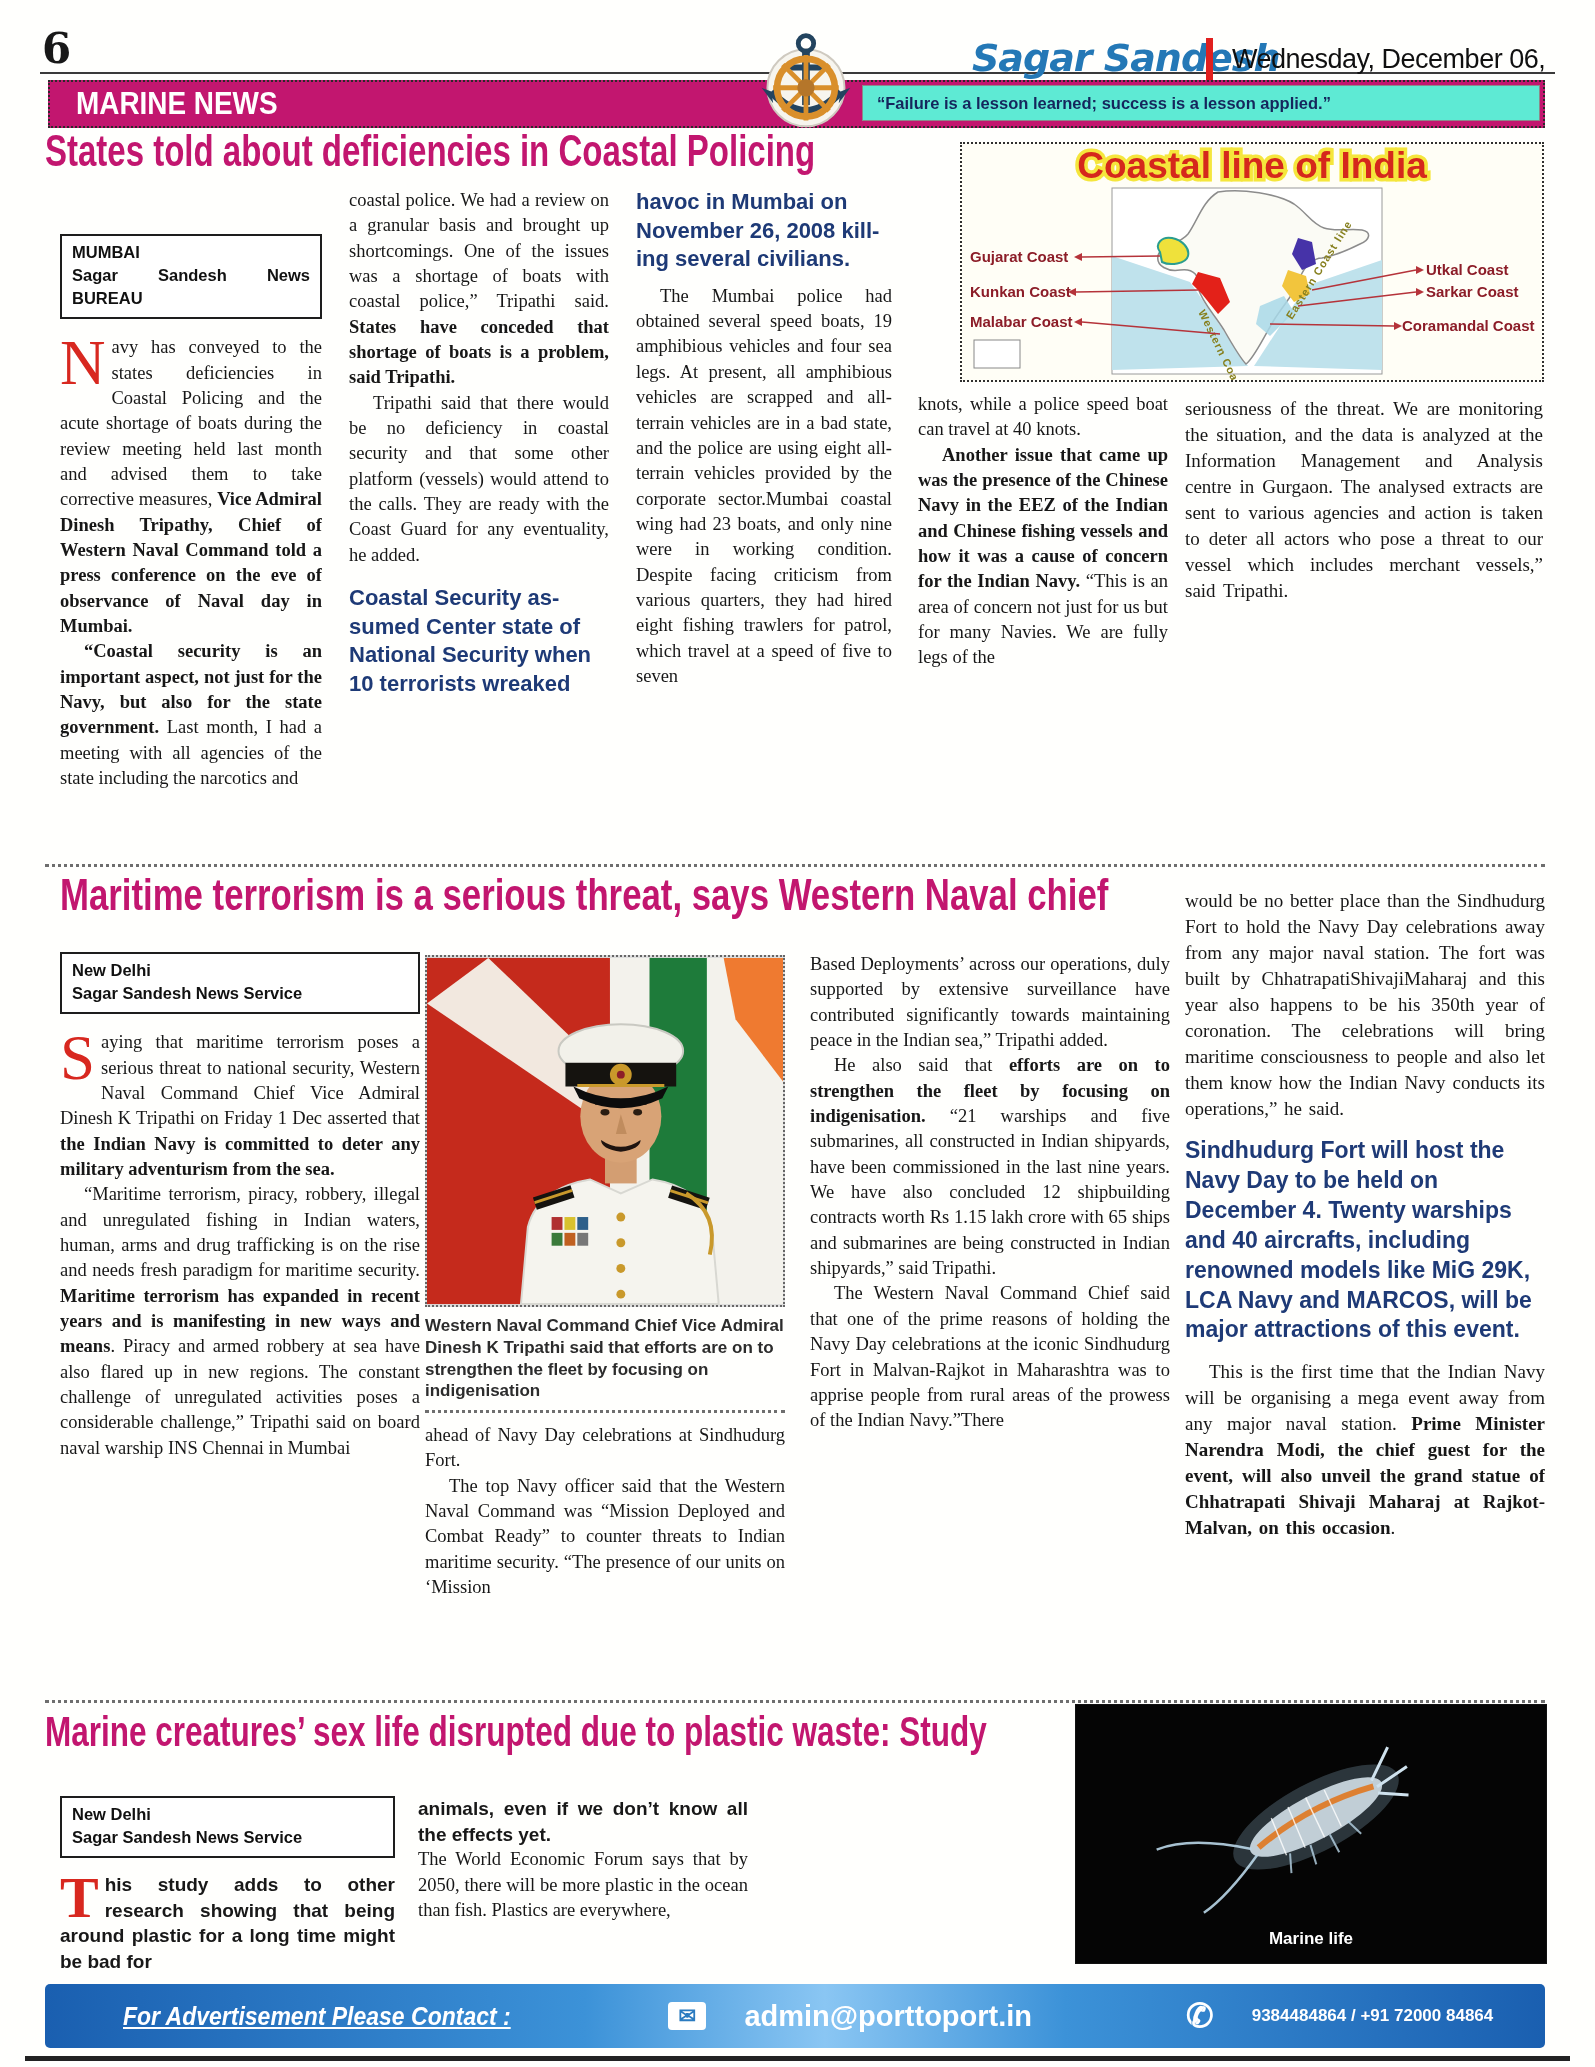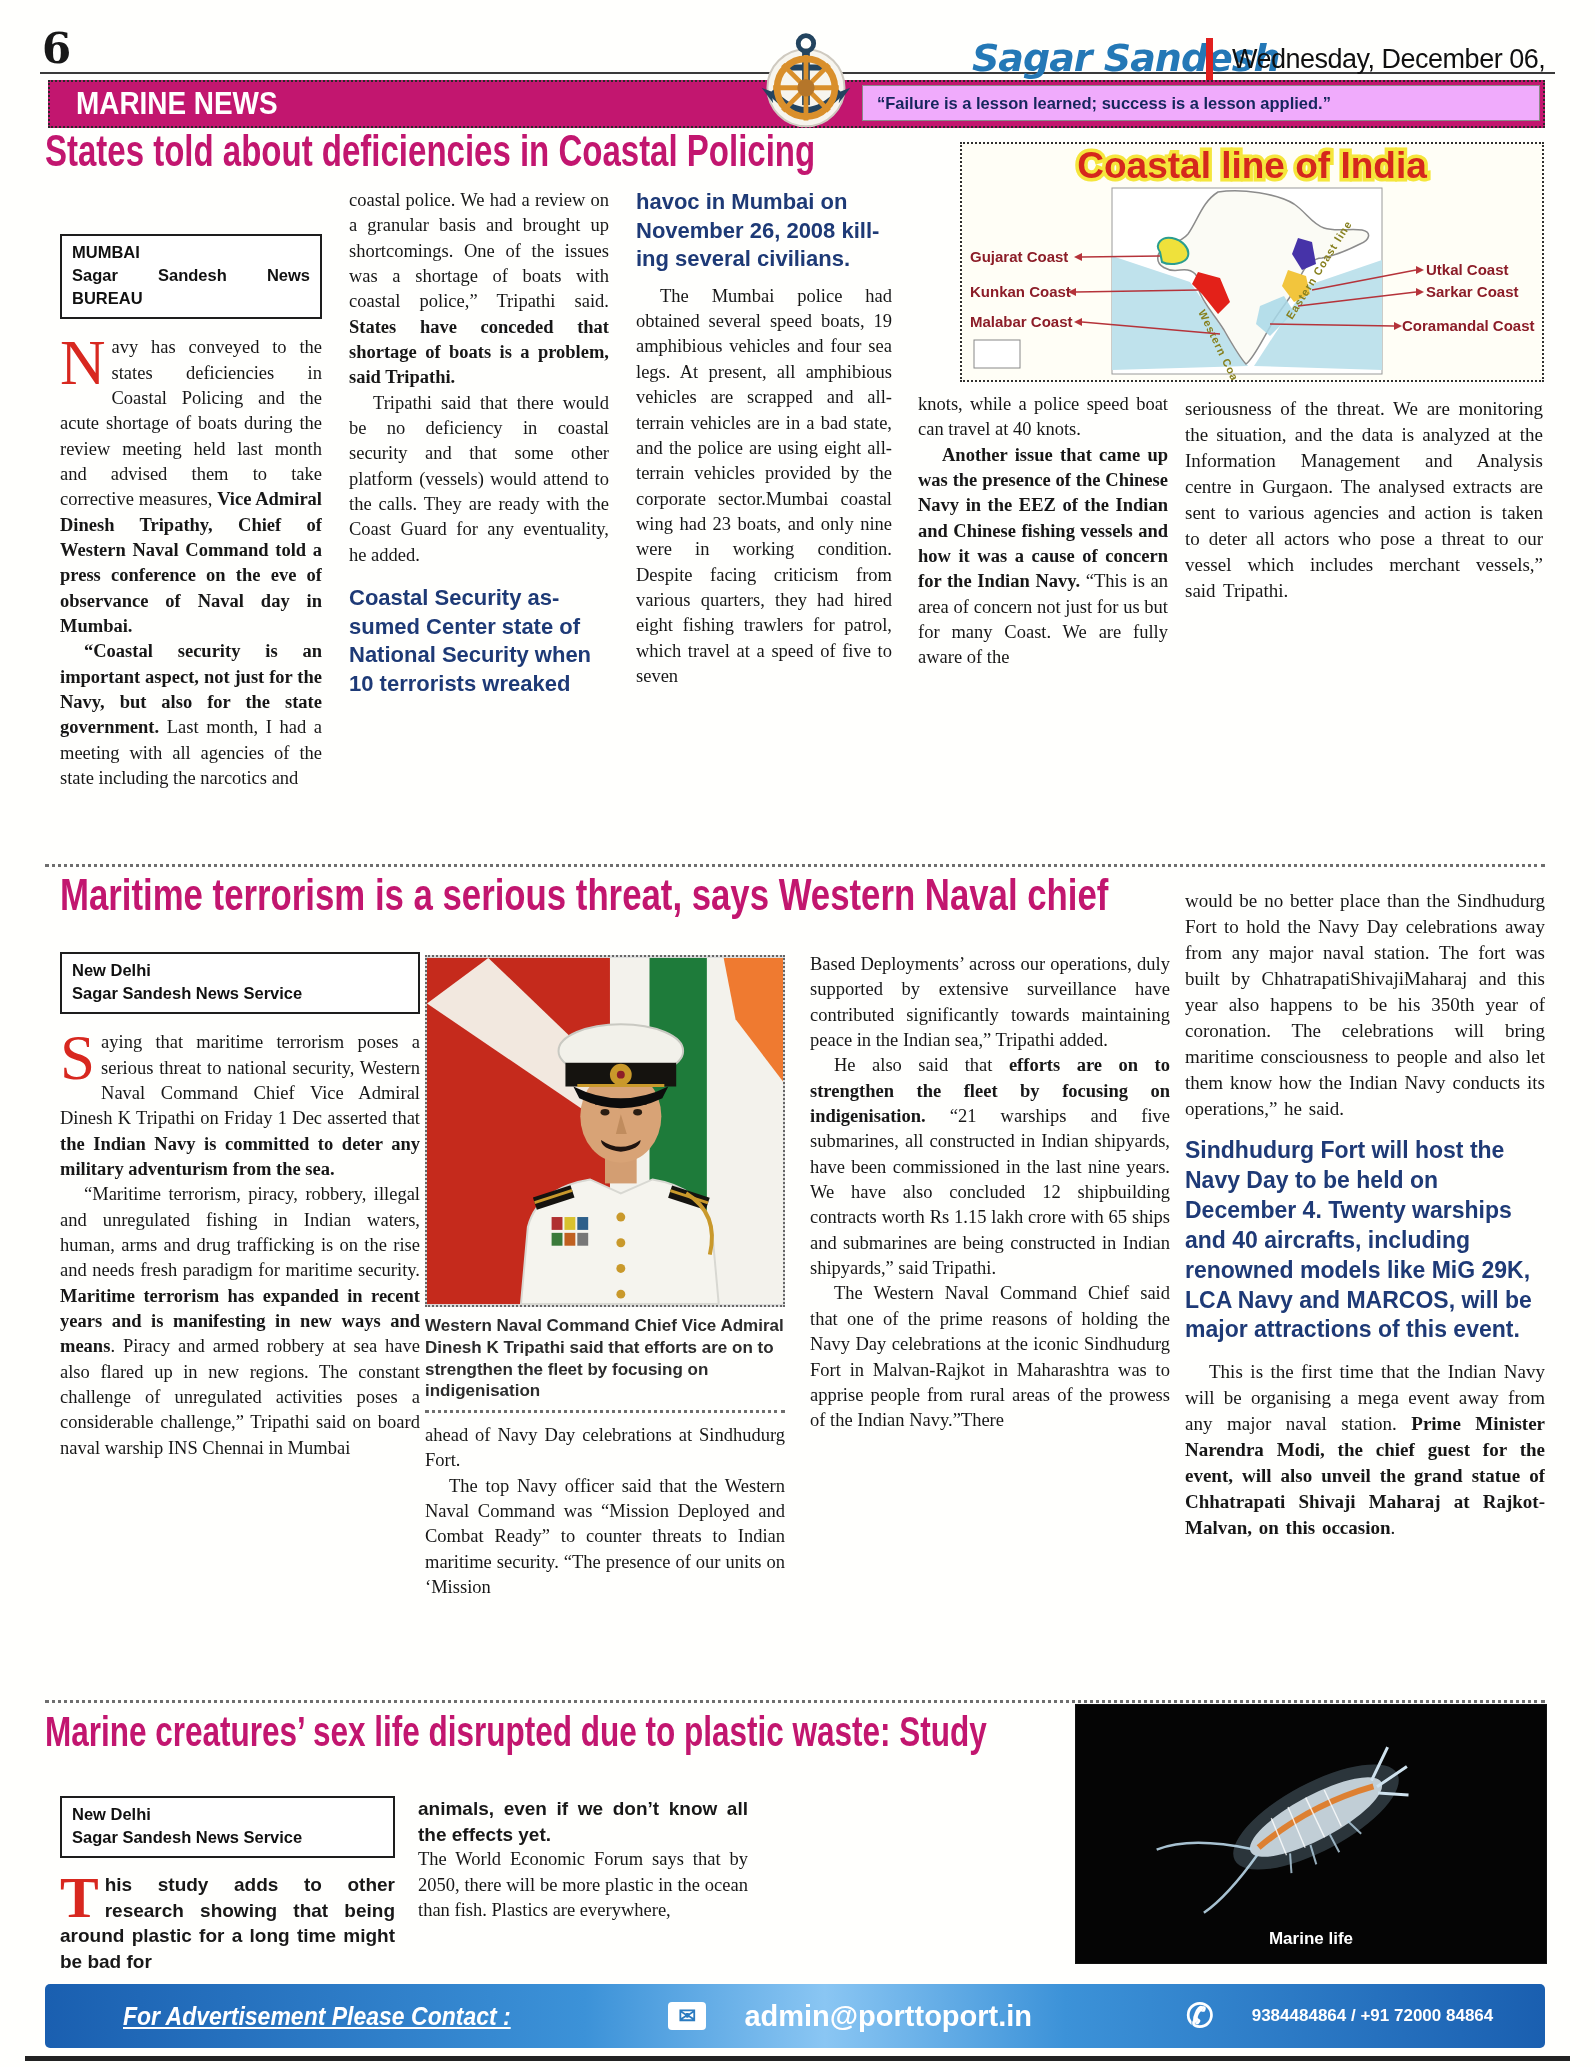--- a/index.html
+++ b/index.html
@@ -7,21 +7,21 @@
   .abs{position:absolute;}
 
   
   .pageno{font-family:"DejaVu Serif",serif;font-weight:700;font-size:42px;line-height:1;}
   .hrule{background:#3a3a3a;height:2px;}
   .papername{font-family:"DejaVu Sans",sans-serif;font-weight:700;font-style:italic;font-size:38px;color:#2478b6;letter-spacing:-1px;}
   .redbar{background:#e1201f;width:7px;height:42px;}
   .issuedate{font-family:"Liberation Sans",sans-serif;font-size:27px;color:#101010;letter-spacing:-0.5px;}
   .banner{background:#c2166f;border:2px dotted #2b2b2b;}
   .banner-label{font-family:"Liberation Sans",sans-serif;font-weight:700;font-size:31px;color:#fff;letter-spacing:0;transform:scaleX(.9);transform-origin:left center;}
-  .quotebox{background:#f0abfc;border:1px solid #8a8a8a;display:flex;align-items:center;}
+  .quotebox{background:#5eead4;border:1px solid #8a8a8a;display:flex;align-items:center;}
   .quotetext{font-family:"Liberation Sans",sans-serif;font-weight:700;font-size:16.5px;color:#15265c;padding-left:14px;}
 
   
   .headline{font-family:"Liberation Sans",sans-serif;font-weight:700;color:#c2166f;line-height:1.04;white-space:nowrap;transform-origin:left top;}
 
   
   .dateline{border:2px solid #1d1d1d;background:#fff;padding:5px 10px 7px 10px;font-family:"Liberation Sans",sans-serif;font-weight:700;font-size:16.5px;line-height:1.4;color:#111;}
 
   
   .col{overflow:hidden;}
@@ -148,21 +148,21 @@
     <div class="bluehead" style="font-size:22px;margin-top:16px;">Coastal Security as-sumed Center state of National Security when 10 terrorists wreaked</div>
   </div>
 
   <div class="abs col body-text" style="left:636px;top:188px;width:256px;height:676px;">
     <div class="bluehead" style="font-size:22px;margin-bottom:10px;">havoc in Mumbai on November 26, 2008 kill-ing several civilians.</div>
     <p class="ind"><span>The Mumbai police had obtained several speed boats, 19 amphibious vehicles and four sea legs. At present, all amphibious vehicles are scrapped and all-terrain vehicles are in a bad state, and the police are using eight all-terrain vehicles provided by the corporate sector.Mumbai coastal wing had 23 boats, and only nine were in working condition. Despite facing criticism from various quarters, they had hired eight fishing trawlers for patrol, which travel at a speed of five to seven</span></p>
   </div>
 
   <div class="abs col body-text" style="left:918px;top:392px;width:250px;height:470px;">
     <p><span>knots, while a police speed boat can travel at 40 knots.</span></p>
-    <p class="ind"><b>Another issue that came up was the presence of the Chinese Navy in the EEZ of the Indian and Chinese fishing vessels and how it was a cause of concern for the Indian Navy.</b><span> “This is an area of concern not just for us but for many Coast. We are fully aware of the</span></p>
+    <p class="ind"><b>Another issue that came up was the presence of the Chinese Navy in the EEZ of the Indian and Chinese fishing vessels and how it was a cause of concern for the Indian Navy.</b><span> “This is an area of concern not just for us but for many Navies. We are fully legs of the</span></p>
   </div>
 
   <div class="abs col body-text" style="left:1185px;top:396px;width:358px;height:466px;font-size:19px;word-spacing:3px;">
     <p><span>seriousness of the threat. We are monitoring the situation, and the data is analyzed at the Information Management and Analysis centre in Gurgaon. The analysed extracts are sent to various agencies and action is taken to deter all actors who pose a threat to our vessel which includes merchant vessels,” said Tripathi.</span></p>
   </div>
 
   <div class="abs dotrule" style="left:45px;top:864px;width:1500px;"></div>
 
   <div class="abs headline" style="left:60px;top:872px;font-size:44px;transform:scaleX(.79);">Maritime terrorism is a serious threat, says Western Naval chief</div>
 

